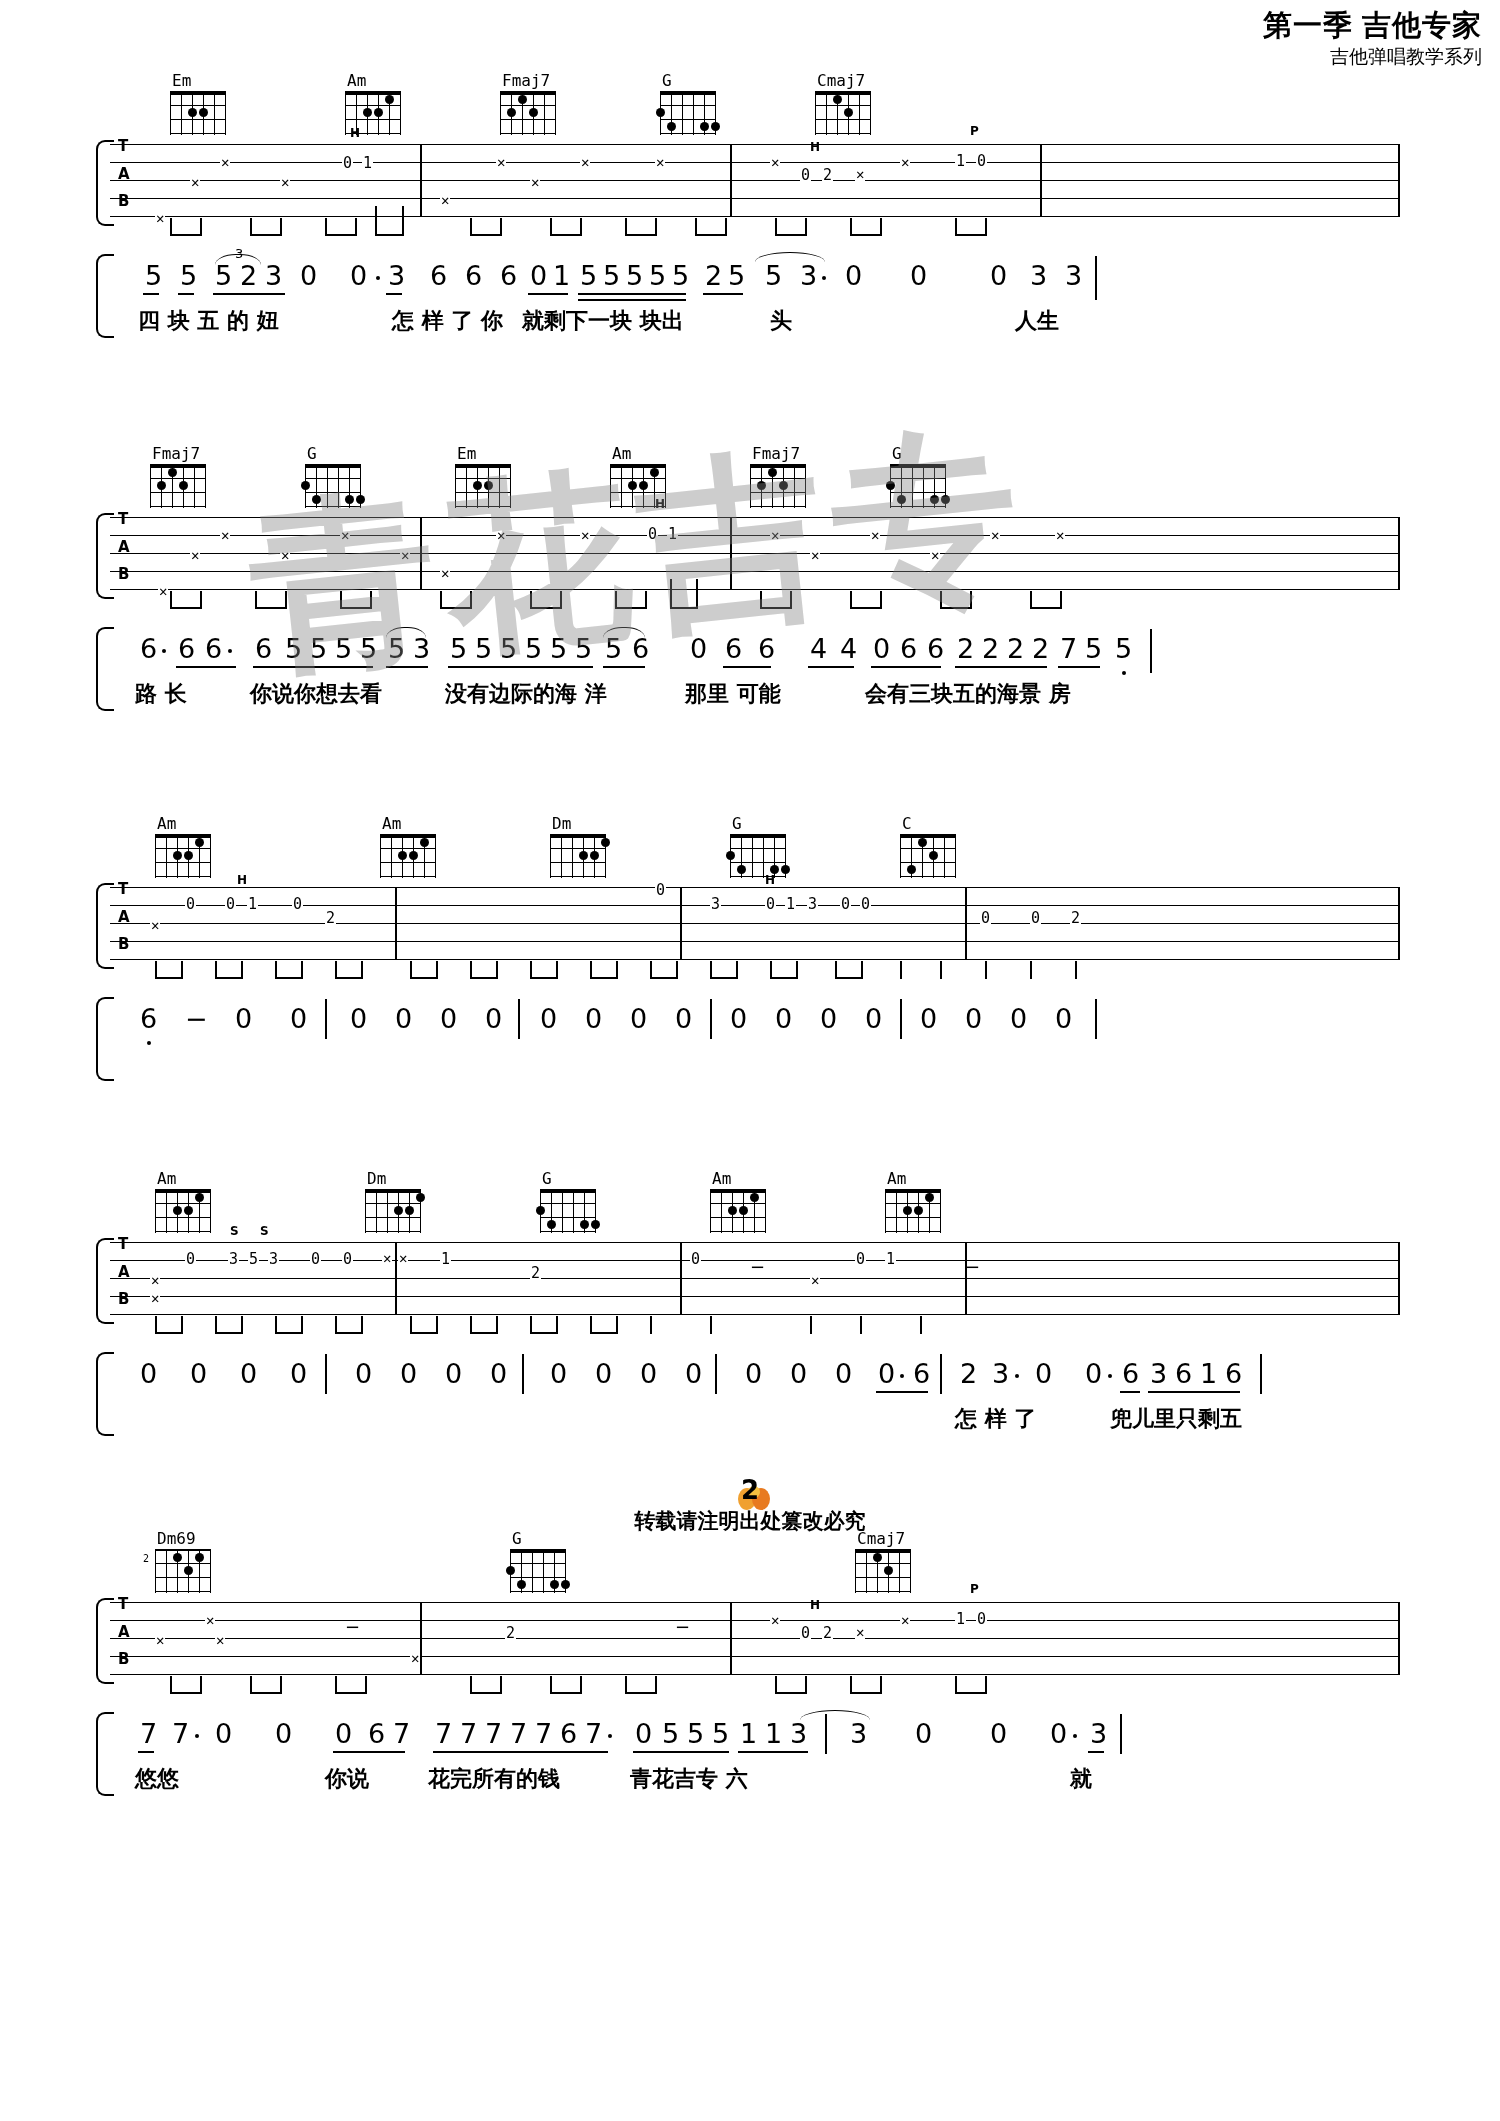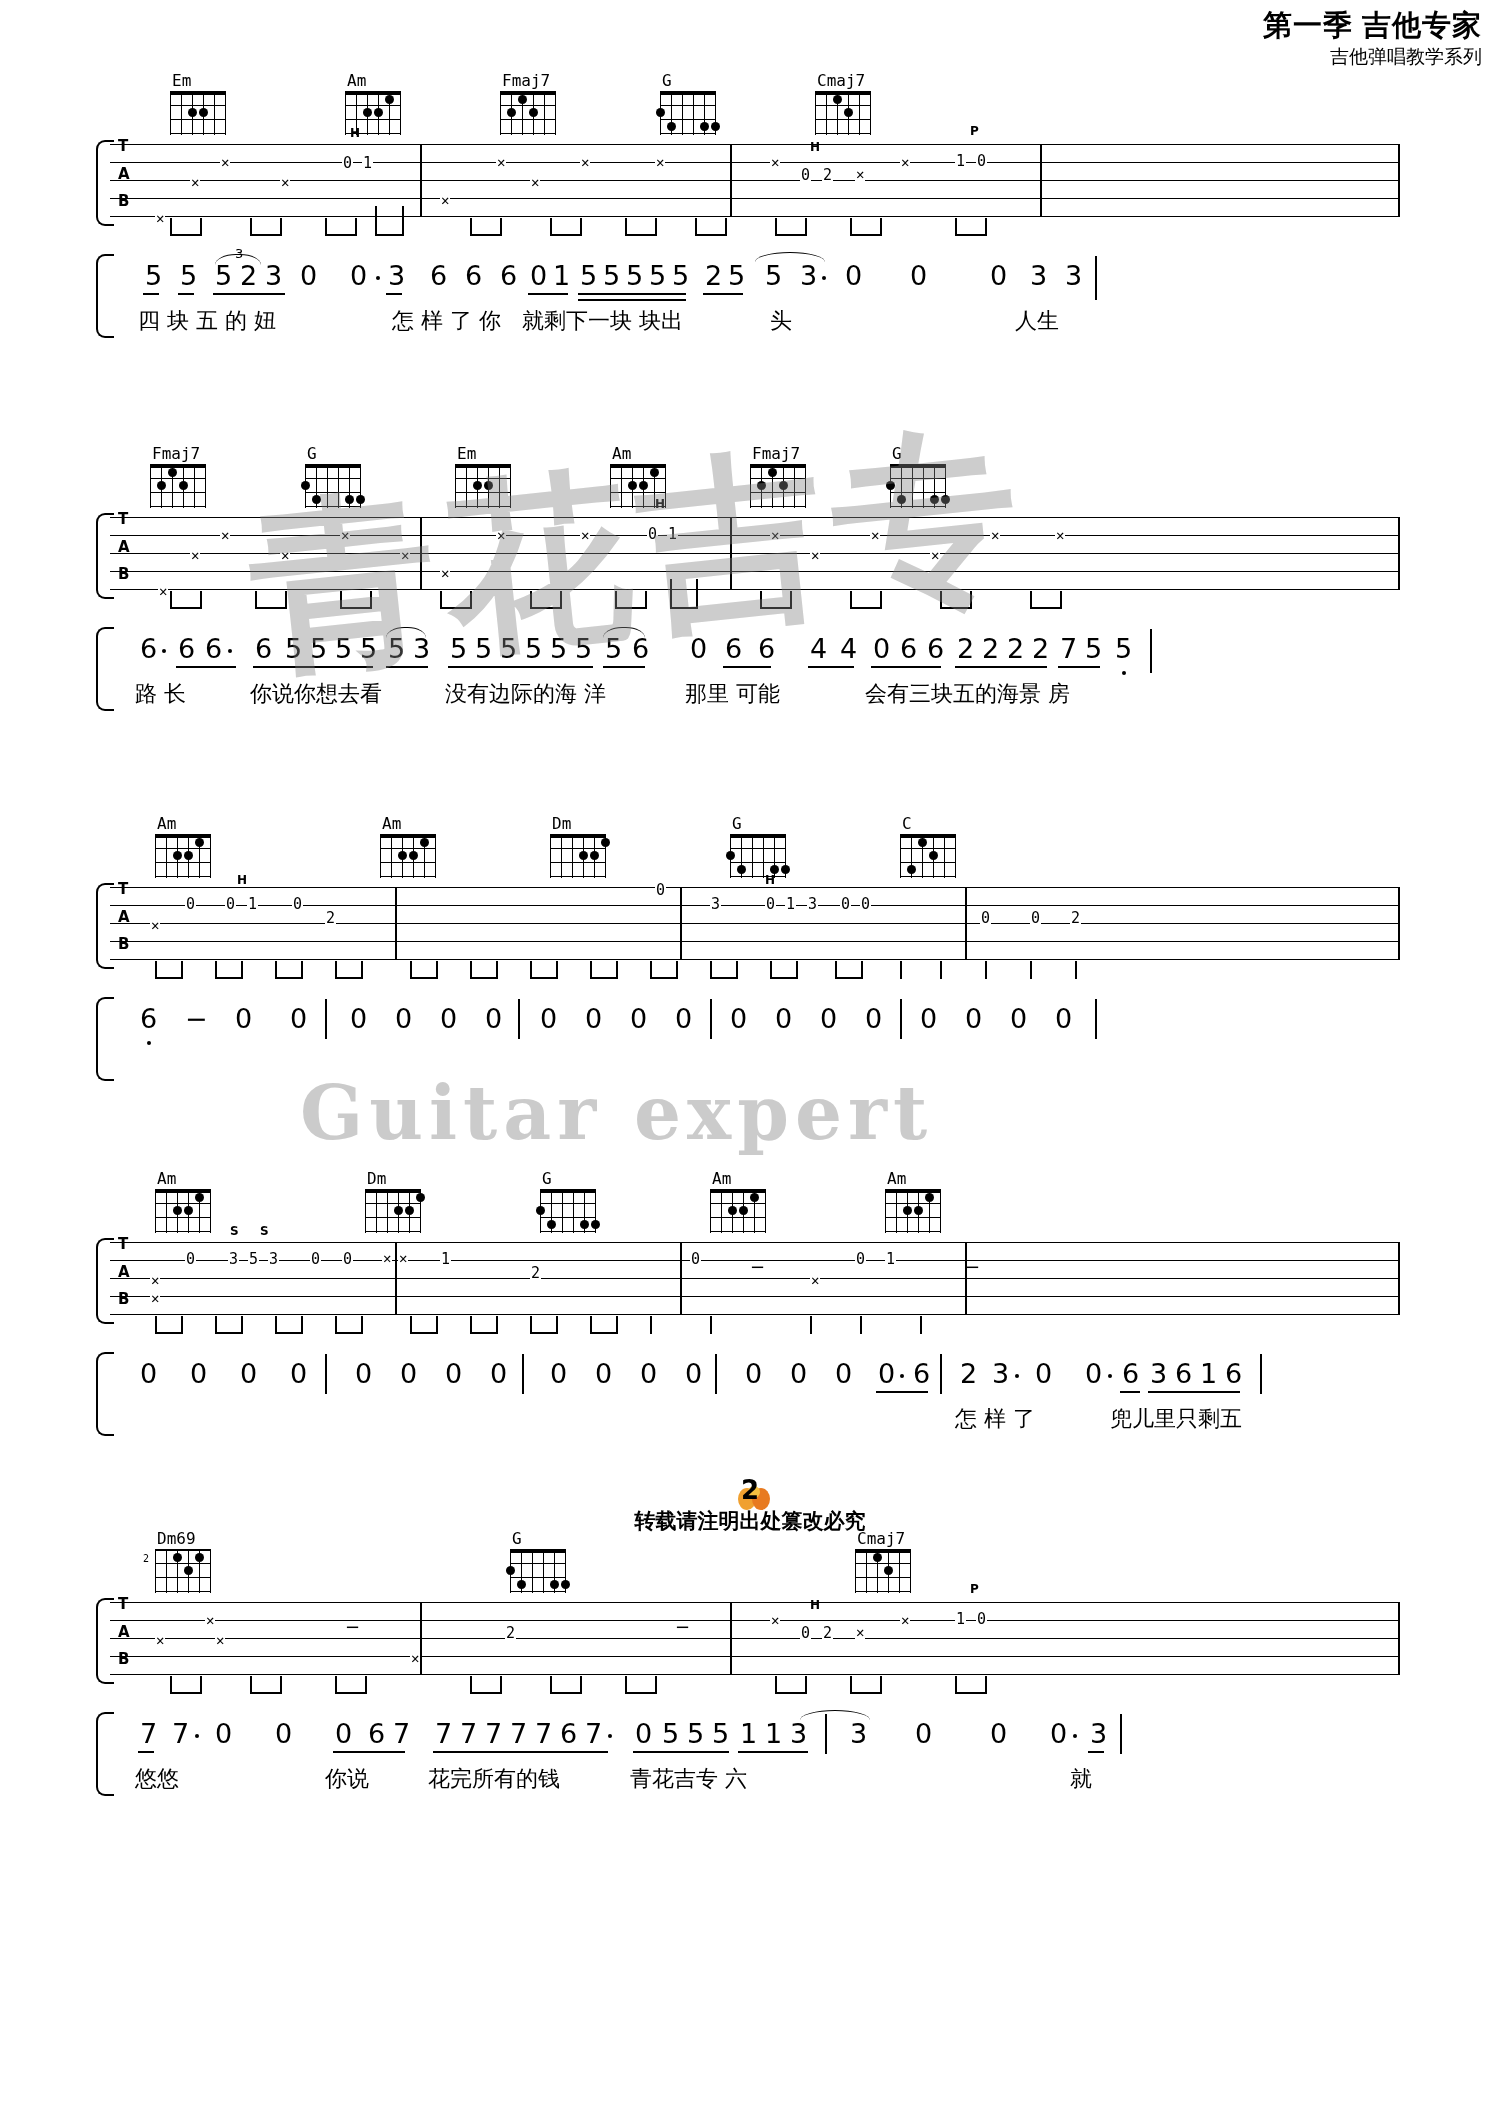--- a/index.html
+++ b/index.html
@@ -255,20 +255,21 @@
   .lyric {
     position: absolute;
     font-family: "DejaVu Sans", sans-serif;
     font-size: 22px;
     top: 0;
     white-space: nowrap;
   }
   .lyricline {
     position: relative;
     height: 32px;
+    font-weight: bold;
   }
   .endbar {
     position: absolute;
     top: 0;
     width: 2px;
     height: 72px;
     background: #000;
   }
 
   
@@ -303,21 +304,20 @@
 
 <div class="page">
 
   <div class="header">
     <div class="header-title">第一季 吉他专家</div>
     <div class="header-sub">吉他弹唱教学系列</div>
   </div>
 
   <div class="watermark">
     <div class="wm-cn">青花吉专</div>
-    <div class="wm-en">Guitar expert</div>
   </div>
 
   <div class="system" style="top:52px;">
 
     <div class="chordrow">
 
       <div class="chord" style="left:60px;">
         <div class="chord-name">Em</div>
         <div class="grid">
           <div class="nut"></div>

